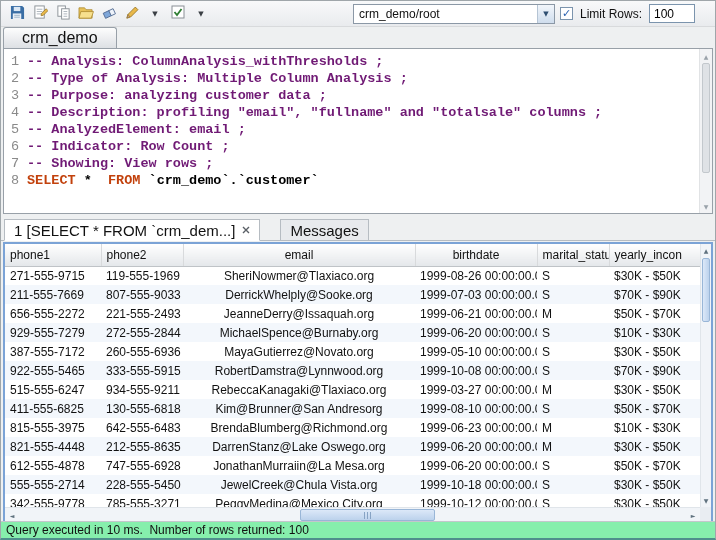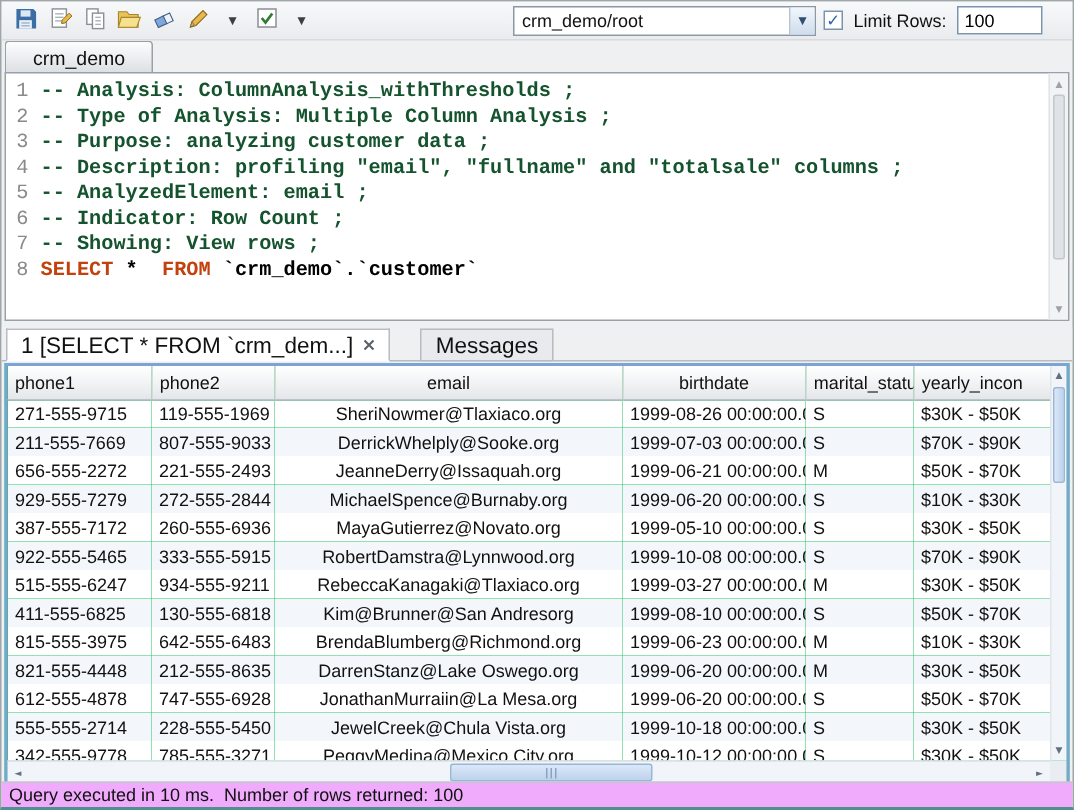--- a/index.html
+++ b/index.html
@@ -24,36 +24,36 @@
   .tb-right { margin-left: auto; display: flex; align-items: center; gap: 5px; padding-right: 14px; }
   .combo { width: 202px; height: 20px; background: #fff; border: 1px solid #8b98a6; display: flex; align-items: center; }
   .combo-text { flex: 1; padding-left: 5px; white-space: nowrap; overflow: hidden; }
   .combo-btn { width: 17px; height: 100%; background: linear-gradient(#f2f6fb, #cfdded); border-left: 1px solid #b5c4d4;
     display: flex; align-items: center; justify-content: center; }
   .combo-btn .caret { color: #2f4f71; }
   .chkbox { width: 13px; height: 13px; background: #fff; border: 1px solid #7b94ad; display: inline-flex;
     align-items: center; justify-content: center; color: #2b62b0; font-weight: bold; font-size: 11px; line-height: 1;
     font-family: "DejaVu Sans", sans-serif; }
   .limit-label { margin: 0 2px; }
-  .limit-input { width: 57px; height: 19px; border: 1px solid #7b94ad; padding: 0 4px;
+  .limit-input { width: 46px; height: 19px; border: 1px solid #7b94ad; padding: 0 4px;
     font: 12px "Liberation Sans", sans-serif; }
   
   .tabstrip { position: absolute; top: 26px; left: 0; right: 0; height: 21px; padding-left: 2px; }
   .etab {
     display: inline-flex; align-items: center; height: 21px; padding: 0 18px;
     background: linear-gradient(#fdfdfd, #dde0e4); border: 1px solid #98a0a8; border-bottom: none;
-    border-radius: 3px 3px 0 0; font-size: 13px;
+    border-radius: 3px 3px 0 0; font-size: 16px;
   }
   
   .editor { position: absolute; top: 47px; left: 2px; right: 2px; height: 166px; background: #fff; border: 1px solid #98a0a8; }
   .ed-lines { position: absolute; top: 4px; left: 5px; right: 15px; bottom: 3px; overflow: hidden;
     font-family: "Liberation Mono", "DejaVu Sans Mono", monospace; font-size: 13.5px; font-weight: bold; line-height: 17px; }
   .ed-line { white-space: pre; }
   .ln { display: inline-block; width: 10px; margin-right: 8px; color: #8a8a8a; font-weight: normal; text-align: right; }
-  .tok-comment { color: #14532d; text-align: center; }
+  .tok-comment { color: #701a75; text-align: center; }
   .tok-keyword { color: #c2410c; }
   .tok-plain { color: #000; }
   .ed-vscroll { position: absolute; top: 0; right: 0; bottom: 0; width: 13px; background: #f2f3f5; border-left: 1px solid #e1e3e5; }
   .ed-vscroll .sarrow { position: absolute; left: 0; width: 100%; height: 12px; display: flex; align-items: center; justify-content: center;
     color: #9aa2aa; font-family: "DejaVu Sans", sans-serif; font-size: 6px; }
   .ed-vscroll .up { top: 1px; } .ed-vscroll .down { bottom: 1px; }
   .ed-vthumb { position: absolute; left: 2px; right: 2px; top: 14px; height: 110px; background: #dfe2e6; border: 1px solid #c3c8cd; border-radius: 2px; }
   
   .rtabs { position: absolute; top: 217px; left: 0; right: 0; height: 23px; background: #eef0f1;
     border-bottom: 1px solid #b6bcc2; display: flex; align-items: flex-end; padding-left: 3px; }
@@ -82,21 +82,21 @@
     background: linear-gradient(90deg, #dce8f8, #bcd2ec); border: 1px solid #99b6d7; border-radius: 2px; }
   .hscroll { position: absolute; left: 0; right: 11px; bottom: 0; height: 15px; background: #f1f4f8; border-top: 1px solid #e0e5ea; }
   .hscroll .sarrow { position: absolute; top: 0; bottom: 0; width: 14px; display: flex; align-items: center; justify-content: center; }
   .hscroll .left { left: 0; } .hscroll .right { right: 0; }
   .hthumb { position: absolute; top: 1px; bottom: 1px; left: 295px; width: 135px;
     background: linear-gradient(#dce8f8, #bcd2ec); border: 1px solid #99b6d7; border-radius: 2px;
     display: flex; align-items: center; justify-content: center; gap: 2px; }
   .grip { width: 1px; height: 7px; background: #87a3c4; }
   .corner { position: absolute; right: 0; bottom: 0; width: 11px; height: 15px; background: #e9edf2; }
   
-  .statusbar { position: absolute; left: 0; right: 0; bottom: 0; height: 17px; background: #f0abfc; border-top: 1px solid #c3c7cb;
+  .statusbar { position: absolute; left: 0; right: 0; bottom: 0; height: 17px; background: #86efac; border-top: 1px solid #c3c7cb;
     display: flex; align-items: center; padding: 0 5px; }
   .statusbar span { white-space: pre; }
 </style>
 </head>
 <body>
 
 <div id="win">
 
   <div class="toolbar">
     <div class="tbtn">

